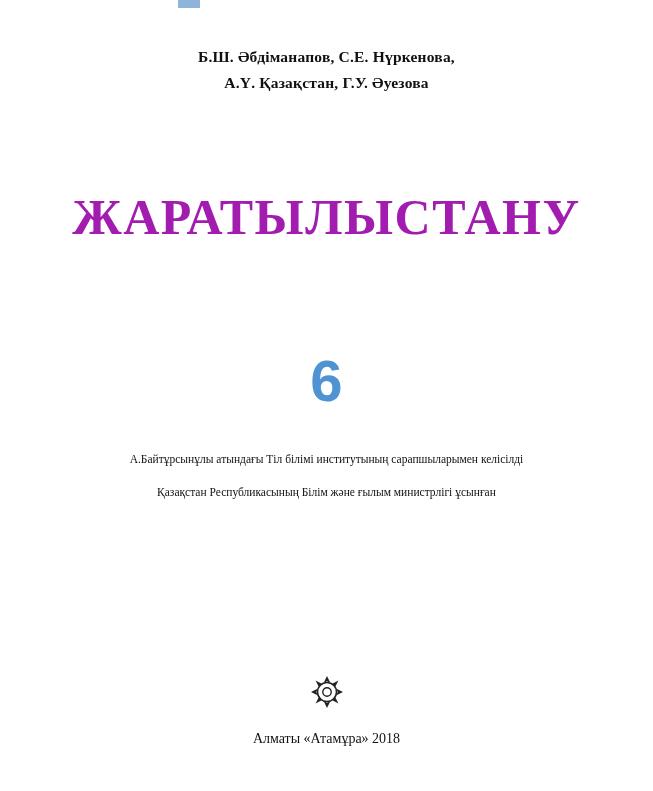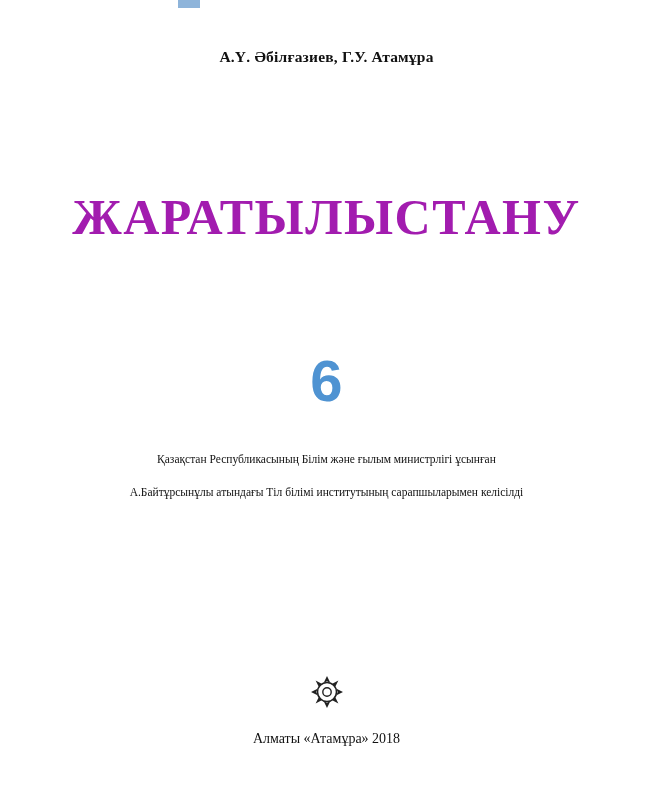--- a/index.html
+++ b/index.html
@@ -116,31 +116,32 @@
   }
 </style>
 </head>
 <body>
 
 <div class="page">
 
   <div class="top-mark"></div>
 
   <div class="authors">
-    <span class="line">А.Ү. Әбілғазиев, Г.У. Атамұра</span>
+    <span class="line">Б.Ш. Әбдіманапов, С.Е. Нүркенова,</span>
+    <span class="line">А.Ү. Қазақстан, Г.У. Әуезова</span>
   </div>
 
   <div class="title">ЖАРАТЫЛЫСТАНУ</div>
 
 
   <div class="grade">6</div>
 
   <div class="approval">
+    <span class="line">А.Байтұрсынұлы атындағы Тіл білімі институтының сарапшыларымен келісілді</span>
     <span class="line">Қазақстан Республикасының Білім және ғылым министрлігі ұсынған</span>
-    <span class="line">А.Байтұрсынұлы атындағы Тіл білімі институтының сарапшыларымен келісілді</span>
   </div>
 
   <div class="logo">
     <svg width="40" height="40" viewBox="0 0 40 40" xmlns="http://www.w3.org/2000/svg">
       <circle cx="20" cy="20" r="9.5" fill="none" stroke="#222222" stroke-width="1.6"></circle>
       <circle cx="20" cy="20" r="4.2" fill="none" stroke="#222222" stroke-width="1.4"></circle>
       <path d="M20 4 L23.4 11 L20 9.2 L16.6 11 Z" fill="#222222"></path>
       <path d="M20 36 L23.4 29 L20 30.8 L16.6 29 Z" fill="#222222"></path>
       <path d="M4 20 L11 16.6 L9.2 20 L11 23.4 Z" fill="#222222"></path>
       <path d="M36 20 L29 16.6 L30.8 20 L29 23.4 Z" fill="#222222"></path>

